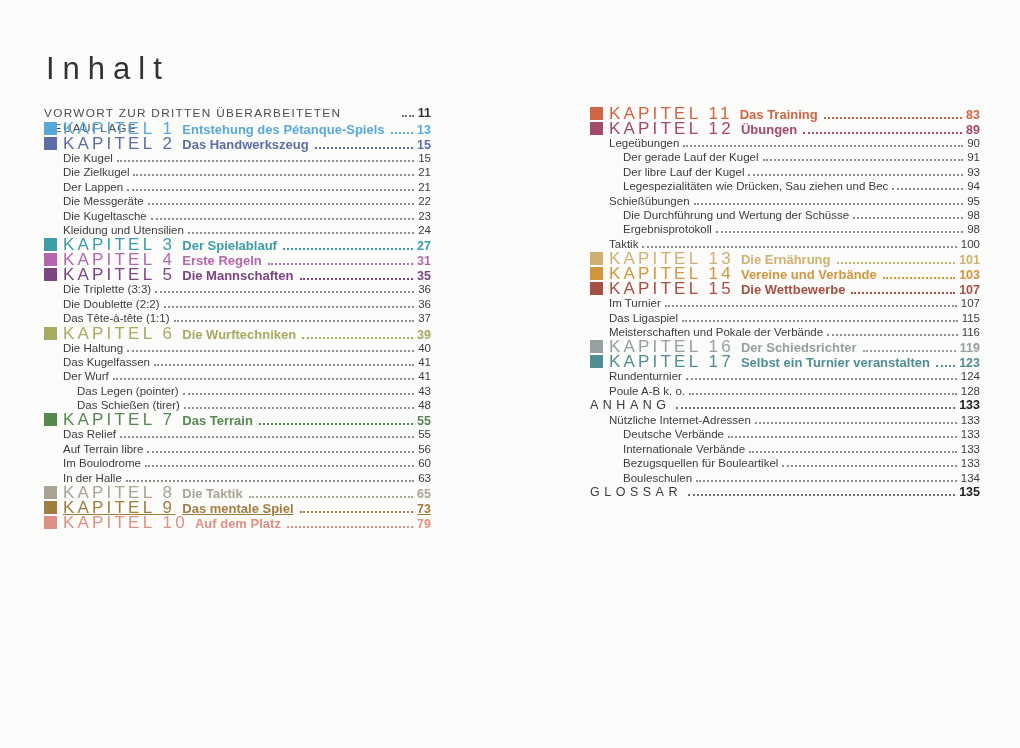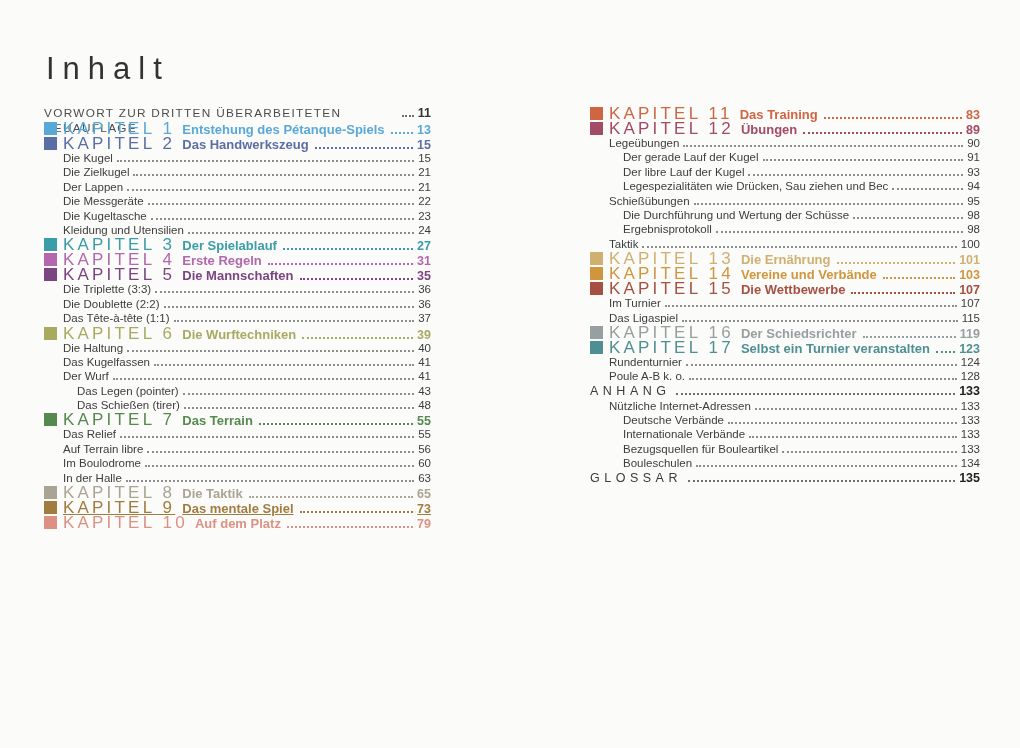--- a/index.html
+++ b/index.html
@@ -327,20 +327,25 @@
       <div class="sub-row">
         <span class="sub-label">Im Turnier</span>
         <span class="leader"></span>
         <span class="pagenum">107</span>
       </div>
       <div class="sub-row">
         <span class="sub-label">Das Ligaspiel</span>
         <span class="leader"></span>
         <span class="pagenum">115</span>
       </div>
+      <div class="sub-row">
+        <span class="sub-label">Meisterschaften und Pokale der Verbände</span>
+        <span class="leader"></span>
+        <span class="pagenum">116</span>
+      </div>
     </div>
     <div class="entry">
       <div class="head-row" style="color: rgb(151, 160, 161);">
         <span class="marker" style="background: rgb(151, 160, 161);"></span>
         <span class="kap-label">KAPITEL 16</span>
         <span class="chap-title">Der Schiedsrichter</span>
         <span class="leader"></span>
         <span class="pagenum">119</span>
       </div>
     </div>

